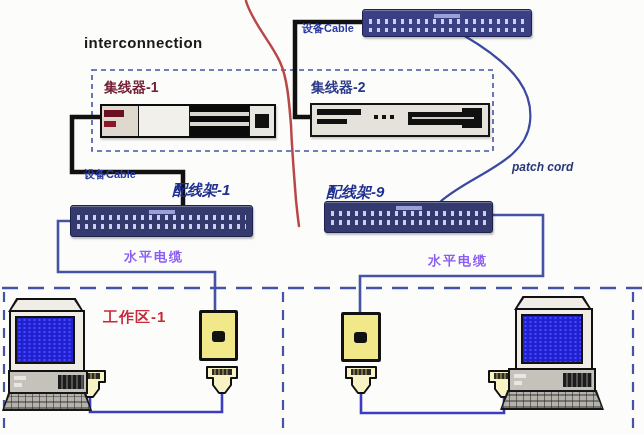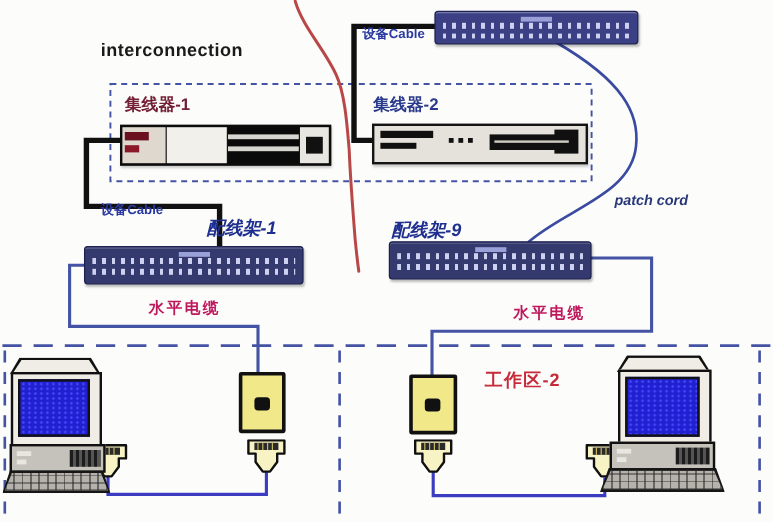--- a/index.html
+++ b/index.html
@@ -11,21 +11,21 @@
   svg.layer{position:absolute;left:0;top:0;width:644px;height:435px;}
 
   
   .lbl{position:absolute;white-space:nowrap;font-weight:bold;}
   .lbl-en{color:#1a1a1a;font-size:15px;letter-spacing:.4px;}
   .lbl-maroon{color:#732036;font-size:14px;}
   .lbl-bluehub{color:#2a3a8c;font-size:14px;}
   .lbl-panel{color:#1f2f8f;font-size:15px;font-style:italic;}
   .lbl-cable{color:#2a3aa0;font-size:11px;}
   .lbl-patch{color:#283878;font-size:12px;font-style:italic;}
-  .lbl-red{color:#be185d;font-size:13px;letter-spacing:2px;}
+  .lbl-red{color:#8b5cf6;font-size:13px;letter-spacing:2px;}
   .lbl-area{color:#c62b3c;font-size:15px;letter-spacing:1px;}
 
   
   .panel{position:absolute;background:#343a6e;border:1px solid #1d2150;border-radius:3px;
     box-shadow:inset 0 1px 0 rgba(255,255,255,.3), 1px 2px 2px rgba(0,0,0,.25);}
   .panel .ports{position:absolute;left:6px;right:6px;top:4px;bottom:4px;
     background-image:
       repeating-linear-gradient(90deg,#cdd1ef 0 3px,transparent 3px 8px),
       repeating-linear-gradient(90deg,#cdd1ef 0 3px,transparent 3px 8px),
       linear-gradient(#9aa0d8,#9aa0d8);
@@ -127,21 +127,21 @@
   <div class="lbl lbl-bluehub" style="left:311px;top:79px;text-align:right;">集线器-2</div>
   <div class="lbl lbl-panel" style="left:172px;top:181px;">配线架-1</div>
   <div class="lbl lbl-panel" style="left:326px;top:183px;">配线架-9</div>
 
   <div class="lbl lbl-cable" style="left:84px;top:167px;">设备Cable</div>
   <div class="lbl lbl-cable" style="left:302px;top:21px;">设备Cable</div>
   <div class="lbl lbl-patch" style="left:512px;top:160px;">patch cord</div>
   <div class="lbl lbl-red" style="left:124px;top:248px;">水平电缆</div>
   <div class="lbl lbl-red" style="left:428px;top:252px;">水平电缆</div>
 
-  <div class="lbl lbl-area" style="left:404px;top:308px;">工作区-2</div>
+  <div class="lbl lbl-area" style="left:103px;top:308px;">工作区-1</div>
 
   <div class="panel toppanel" style="left:362px;top:9px;width:168px;height:26px;">
     <div class="ports"></div>
   </div>
 
   <div class="hub1">
     <div class="h1-logo"></div>
     <div class="h1-panel"></div>
     <div class="h1-slots"></div>
     <div class="h1-port"></div>

